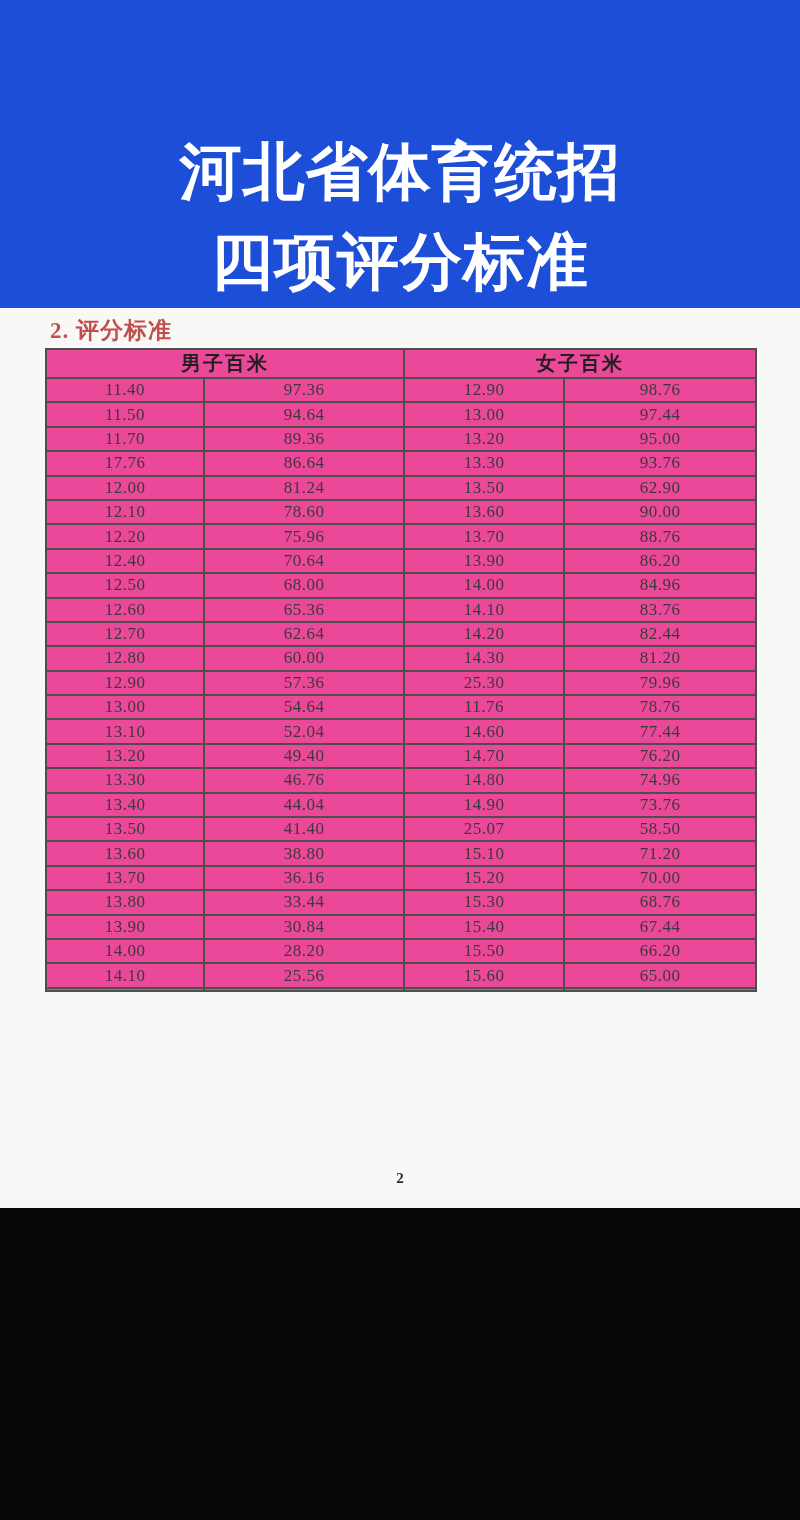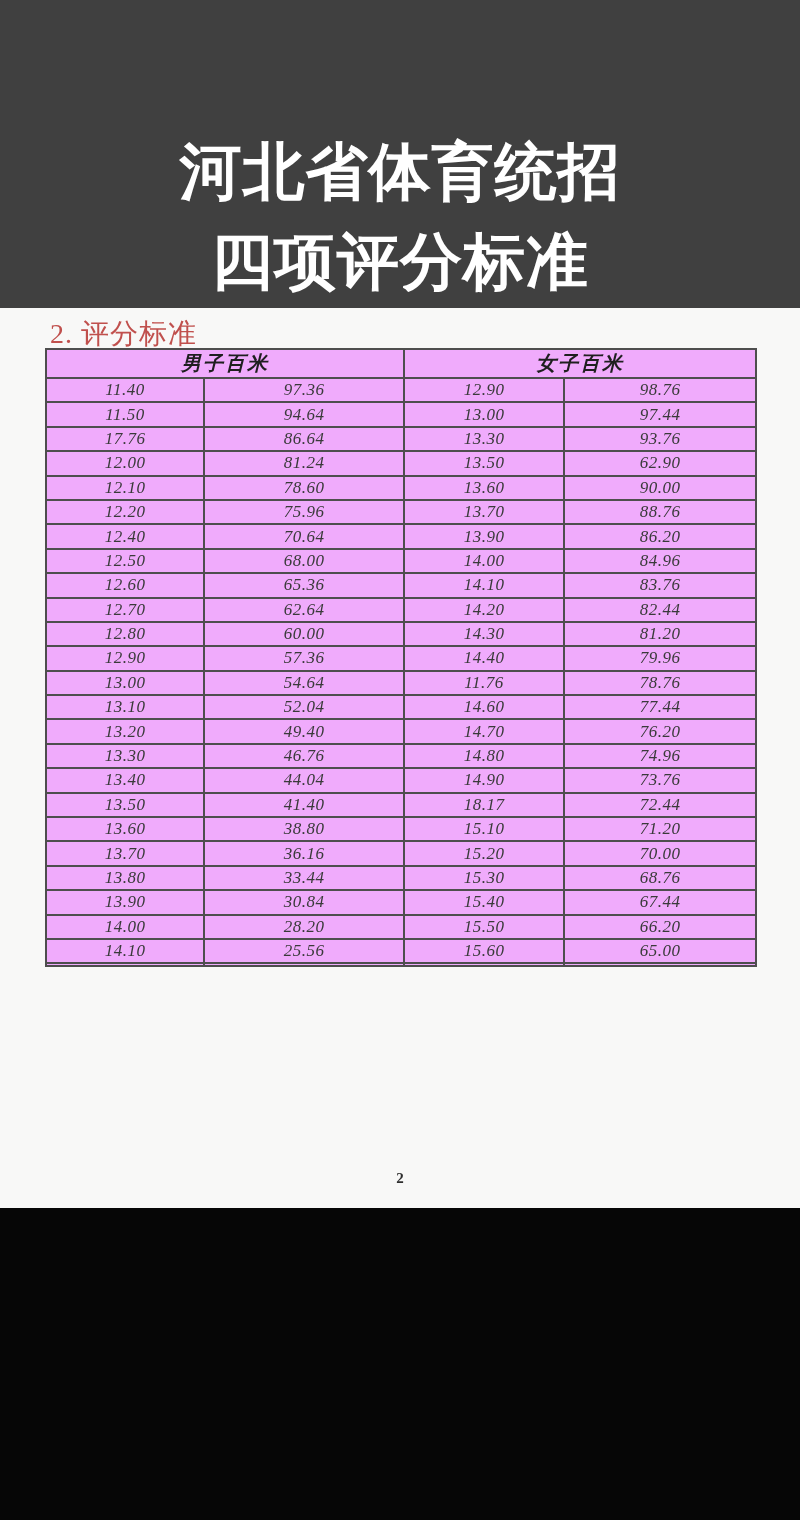--- a/index.html
+++ b/index.html
@@ -9,21 +9,21 @@
     background: #050505;
     position: relative;
     overflow: hidden;
     font-family: "Liberation Sans", sans-serif;
   }
 
   
   .title-band {
     position: absolute; top: 0; left: 0;
     width: 800px; height: 308px;
-    background: #404040;
+    background: #1d4ed8;
   }
   .title-line {
     position: absolute; left: 0; width: 100%;
     text-align: center;
     color: #ffffff;
     font-family: "DejaVu Sans", "Liberation Sans", sans-serif;
     font-weight: bold;
     font-size: 62px;
     line-height: 80px;
     letter-spacing: 1px;
@@ -34,33 +34,32 @@
   
   .sheet {
     position: absolute; top: 308px; left: 0;
     width: 800px; height: 900px;
     background: #f8f8f7;
   }
   .section-heading {
     position: absolute; top: 7px; left: 50px;
     color: #c0504d;
     font-family: "Liberation Serif", serif;
-    font-weight: normal;
-    font-size: 28px;
+    font-weight: bold;
+    font-size: 23px;
     letter-spacing: 1px;
   }
 
   
   table.score-table {
     position: absolute; top: 40px; left: 45px;
     width: 710px;
     border-collapse: collapse;
     table-layout: fixed;
-    background: #f0abfc;
-    font-style: italic;
+    background: #ec4899;
   }
   table.score-table th, table.score-table td {
     border: 2px solid #4e4e4e;
     padding: 0;
     text-align: center;
     vertical-align: middle;
   }
   table.score-table thead th {
     height: 27px;
     font-family: "Liberation Serif", serif;
@@ -130,20 +129,26 @@
           <td>12.90</td>
           <td>98.76</td>
         </tr>
         <tr>
           <td>11.50</td>
           <td>94.64</td>
           <td>13.00</td>
           <td>97.44</td>
         </tr>
         <tr>
+          <td>11.70</td>
+          <td>89.36</td>
+          <td>13.20</td>
+          <td>95.00</td>
+        </tr>
+        <tr>
           <td>17.76</td>
           <td>86.64</td>
           <td>13.30</td>
           <td>93.76</td>
         </tr>
         <tr>
           <td>12.00</td>
           <td>81.24</td>
           <td>13.50</td>
           <td>62.90</td>
@@ -186,21 +191,21 @@
         </tr>
         <tr>
           <td>12.80</td>
           <td>60.00</td>
           <td>14.30</td>
           <td>81.20</td>
         </tr>
         <tr>
           <td>12.90</td>
           <td>57.36</td>
-          <td>14.40</td>
+          <td>25.30</td>
           <td>79.96</td>
         </tr>
         <tr>
           <td>13.00</td>
           <td>54.64</td>
           <td>11.76</td>
           <td>78.76</td>
         </tr>
         <tr>
           <td>13.10</td>
@@ -222,22 +227,22 @@
         </tr>
         <tr>
           <td>13.40</td>
           <td>44.04</td>
           <td>14.90</td>
           <td>73.76</td>
         </tr>
         <tr>
           <td>13.50</td>
           <td>41.40</td>
-          <td>18.17</td>
-          <td>72.44</td>
+          <td>25.07</td>
+          <td>58.50</td>
         </tr>
         <tr>
           <td>13.60</td>
           <td>38.80</td>
           <td>15.10</td>
           <td>71.20</td>
         </tr>
         <tr>
           <td>13.70</td>
           <td>36.16</td>

